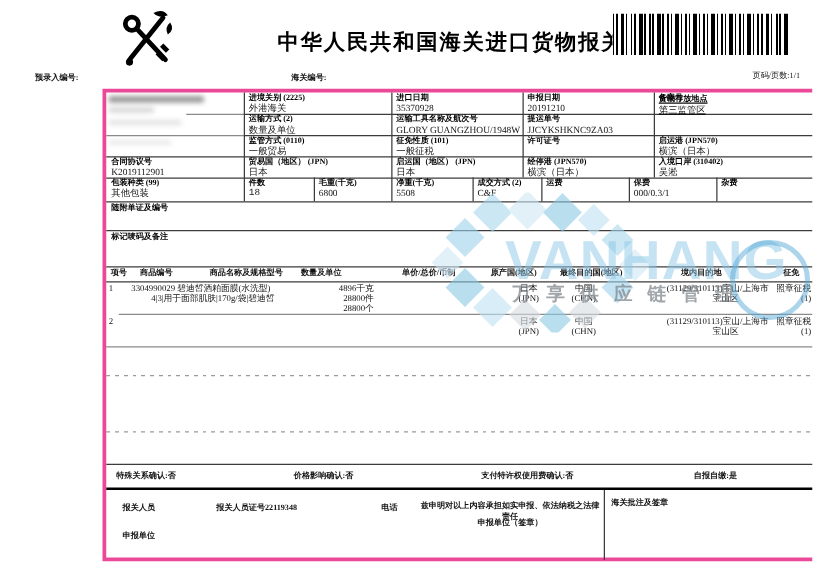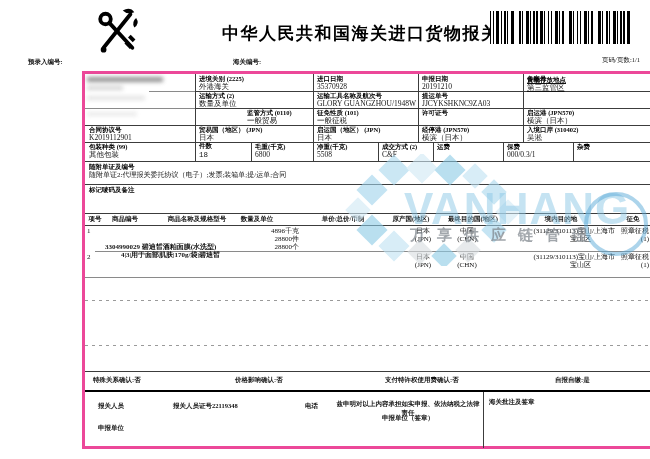--- a/index.html
+++ b/index.html
@@ -120,21 +120,21 @@
     </div>
     <div class="fc" style="left:337px;top:18px;">
       <div class="fl">提运单号</div>
       <div class="fv">JJCYKSHKNC9ZA03</div>
     </div>
     <div class="fc" style="left:442px;top:2px;text-decoration:underline;">
       <div class="fl">货物存放地点</div>
       <div class="fv">第三监管区</div>
     </div>
 
-    <div class="fc" style="left:114px;top:35px;margin-left:48px;">
+    <div class="fc" style="left:114px;top:35px;">
       <div class="fl">监管方式  (0110)</div>
       <div class="fv">一般贸易</div>
     </div>
     <div class="fc" style="left:232px;top:35px;">
       <div class="fl">征免性质  (101)</div>
       <div class="fv">一般征税</div>
     </div>
     <div class="fc" style="left:337px;top:35px;">
       <div class="fl">许可证号</div>
       <div class="fv"></div>
@@ -193,42 +193,41 @@
       <div class="fl">保费</div>
       <div class="fv">000/0.3/1</div>
     </div>
     <div class="fc" style="left:492px;top:69px;">
       <div class="fl">杂费</div>
       <div class="fv"></div>
     </div>
 
     <div class="fc" style="left:4px;top:89px;">
       <div class="fl">随附单证及编号</div>
-      <div class="fv smallv">随附单证2:代理报关委托协议（电子）;发票;装箱单;提/运单;合同</div>
     </div>
 
     <div class="fc" style="left:4px;top:112px;">
       <div class="fl">标记唛码及备注</div>
     </div>
 
     <div>
       <div class="th" style="left:0;top:140px;width:20px;">项号</div>
       <div class="th" style="left:18px;top:140px;width:44px;">商品编号</div>
       <div class="th" style="left:52px;top:140px;width:120px;">商品名称及规格型号</div>
       <div class="th" style="left:130px;top:140px;width:84px;">数量及单位</div>
       <div class="th" style="left:216px;top:140px;width:84px;">单价/总价/币制</div>
       <div class="th" style="left:292px;top:140px;width:68px;">原产国(地区)</div>
       <div class="th" style="left:352px;top:140px;width:72px;">最终目的国(地区)</div>
       <div class="th" style="left:436px;top:140px;width:80px;">境内目的地</div>
       <div class="th" style="left:530px;top:140px;width:36px;">征免</div>
     </div>
 
     <div class="itemrow" style="top:151px;">
       <div class="r" style="left:2px;top:2px;">1</div>
-      <div class="r" style="left:20px;top:18px;font-weight:bold;">
+      <div class="r" style="left:20px;top:2px;">
         <div><span>3304990029</span>&nbsp;<span>碧迪皙酒粕面膜(水洗型)</span></div>
         <div style="padding-left:16px;">4|3|用于面部肌肤|170g/袋|碧迪皙</div>
       </div>
       <div class="r tr" style="left:150px;top:2px;width:64px;">
         <div>4896千克</div>
         <div>28800件</div>
         <div>28800个</div>
       </div>
       <div class="r tc" style="left:316px;top:2px;width:44px;">
         <div>日本</div>

